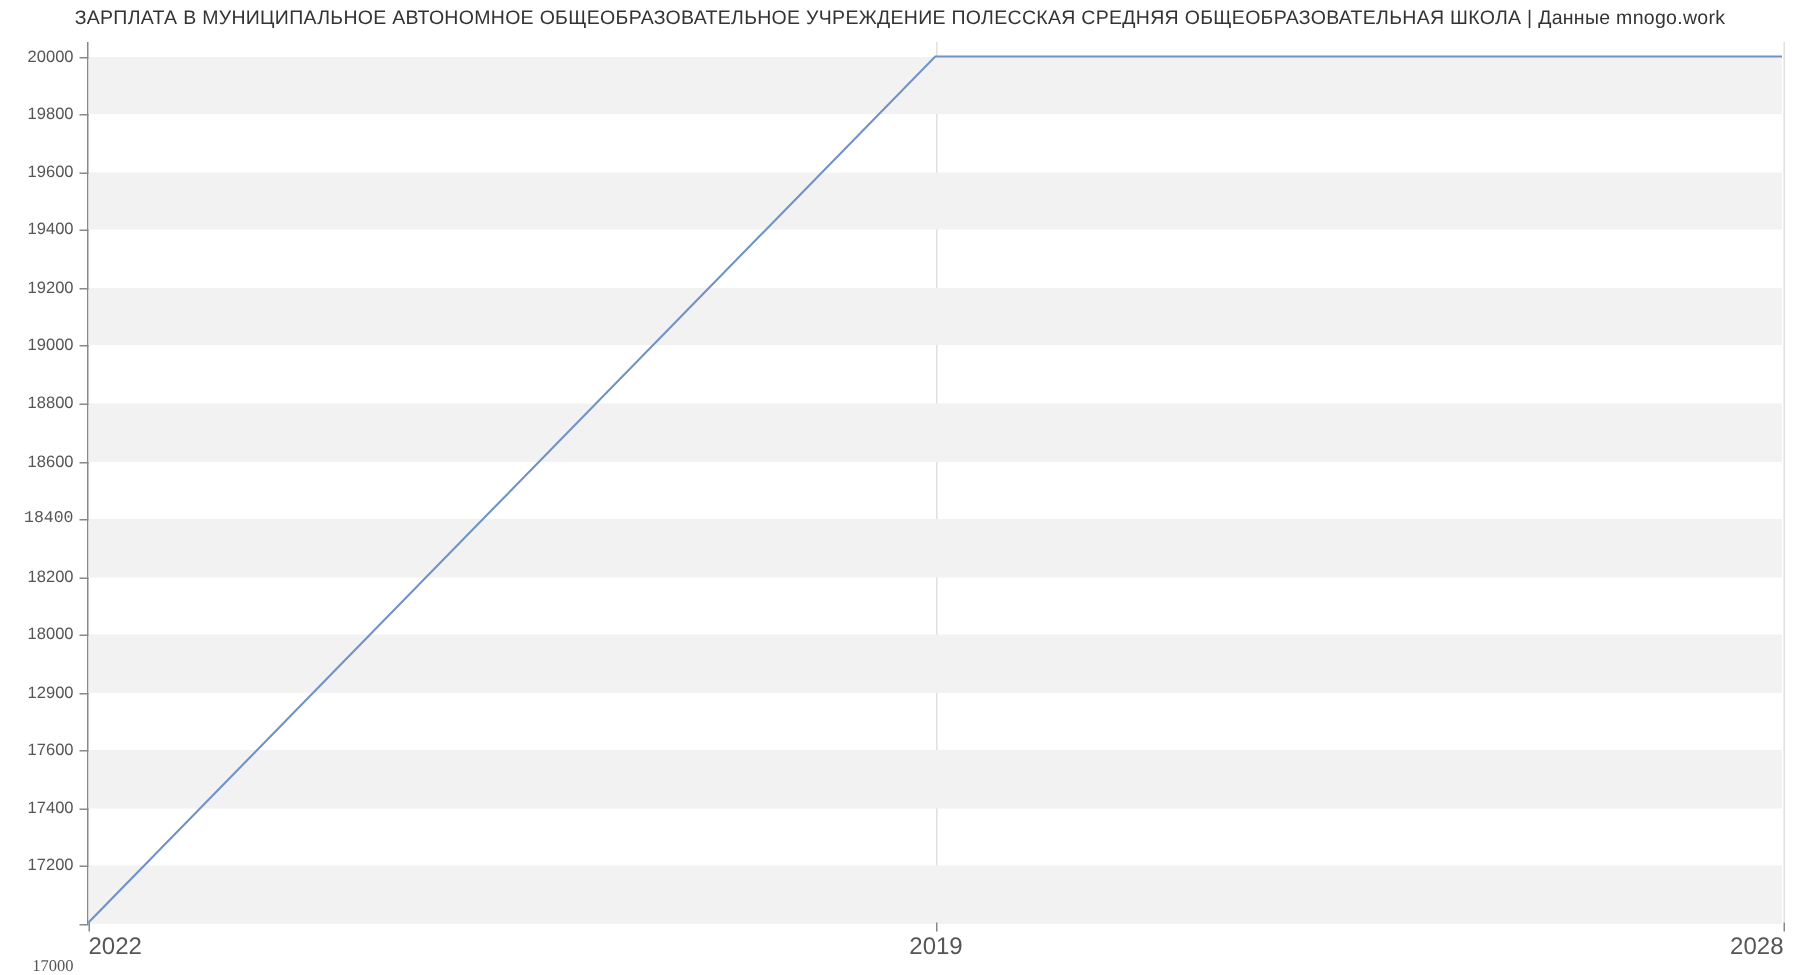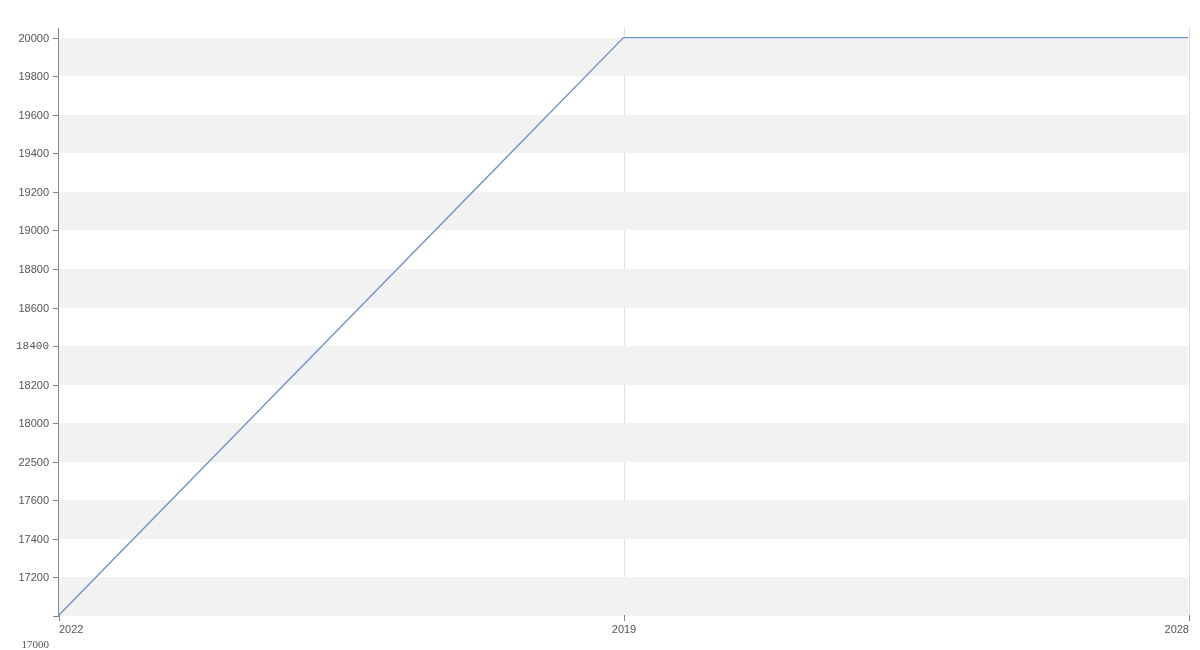--- a/index.html
+++ b/index.html
@@ -69,21 +69,21 @@
     position: absolute;
     top: 0;
     bottom: 0;
     width: 1px;
     background: #e0e0e0;
   }
   .xlabel {
     position: absolute;
     top: 100%;
     margin-top: 8px;
-    font-size: 11px;
+    font-size: 16px;
     color: #555;
     transform: translateX(-50%);
     white-space: nowrap;
   }
   .xlabel.first { transform: translateX(0); }
   .xlabel.last  { transform: translateX(-100%); }
   svg.line {
     position: absolute;
     left: 0; top: 0;
     width: 100%; height: 100%;
@@ -92,20 +92,21 @@
   svg.line polyline {
     fill: none;
     stroke: #6f92c7;
     stroke-width: 1.4;
   }
 </style>
 </head>
 <body>
 
 <div class="chart-wrap">
+  <div class="title">ЗАРПЛАТА В МУНИЦИПАЛЬНОЕ АВТОНОМНОЕ ОБЩЕОБРАЗОВАТЕЛЬНОЕ УЧРЕЖДЕНИЕ ПОЛЕССКАЯ СРЕДНЯЯ ОБЩЕОБРАЗОВАТЕЛЬНАЯ ШКОЛА | Данные mnogo.work</div>
   <div class="plot" id="plot">
       <div class="xgrid" style="left: 1130px;"></div>
       <div class="xgrid" style="left: 565px;"></div>
       <div class="hband" style="top: 9.63934px; height: 38.5574px;"></div>
       <div class="hband" style="top: 86.7541px; height: 38.5574px;"></div>
       <div class="hband" style="top: 163.869px; height: 38.5574px;"></div>
       <div class="hband" style="top: 240.984px; height: 38.5574px;"></div>
       <div class="hband" style="top: 318.098px; height: 38.5574px;"></div>
       <div class="hband" style="top: 395.213px; height: 38.5574px;"></div>
       <div class="hband" style="top: 472.328px; height: 38.5574px;"></div>
@@ -115,21 +116,21 @@
     </svg>
   <div class="ytick" style="top: 588px;"></div>
       <div class="ylabel" style="top: 616px; font-family: Liberation Serif, serif;">17000</div>
       <div class="ytick" style="top: 549.443px;"></div>
       <div class="ylabel" style="top: 549.443px; text-align: right;">17200</div>
       <div class="ytick" style="top: 510.885px;"></div>
       <div class="ylabel" style="top: 510.885px;">17400</div>
       <div class="ytick" style="top: 472.328px;"></div>
       <div class="ylabel" style="top: 472.328px;">17600</div>
       <div class="ytick" style="top: 433.77px;"></div>
-      <div class="ylabel" style="top: 433.77px;">22500</div>
+      <div class="ylabel" style="top: 433.77px;">12900</div>
       <div class="ytick" style="top: 395.213px;"></div>
       <div class="ylabel" style="top: 395.213px;">18000</div>
       <div class="ytick" style="top: 356.656px;"></div>
       <div class="ylabel" style="top: 356.656px;">18200</div>
       <div class="ytick" style="top: 318.098px;"></div>
       <div class="ylabel" style="top: 318.098px; font-family: Liberation Mono, monospace;">18400</div>
       <div class="ytick" style="top: 279.541px;"></div>
       <div class="ylabel" style="top: 279.541px;">18600</div>
       <div class="ytick" style="top: 240.984px;"></div>
       <div class="ylabel" style="top: 240.984px;">18800</div>

